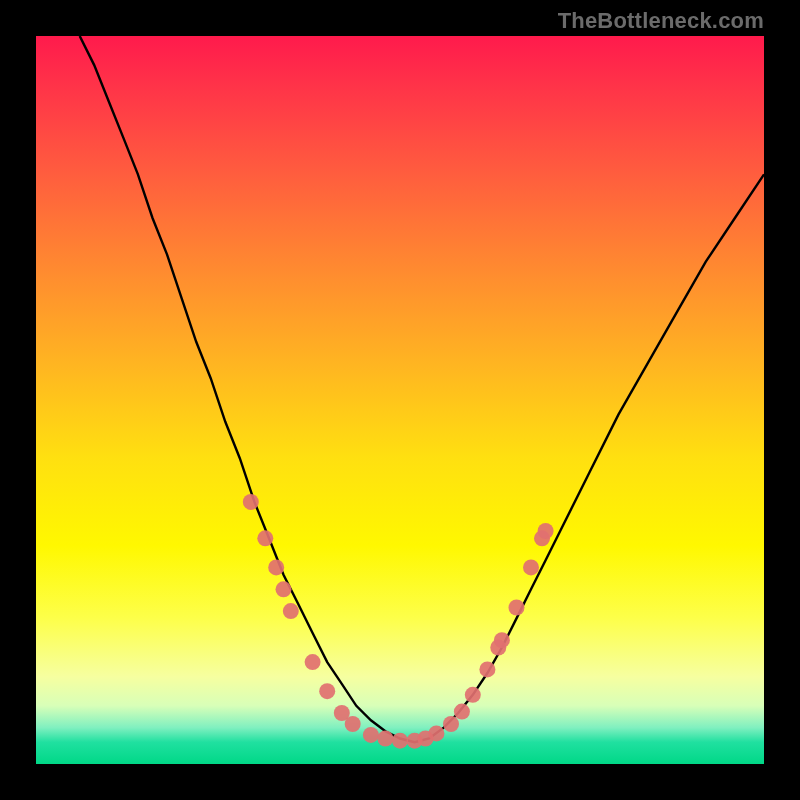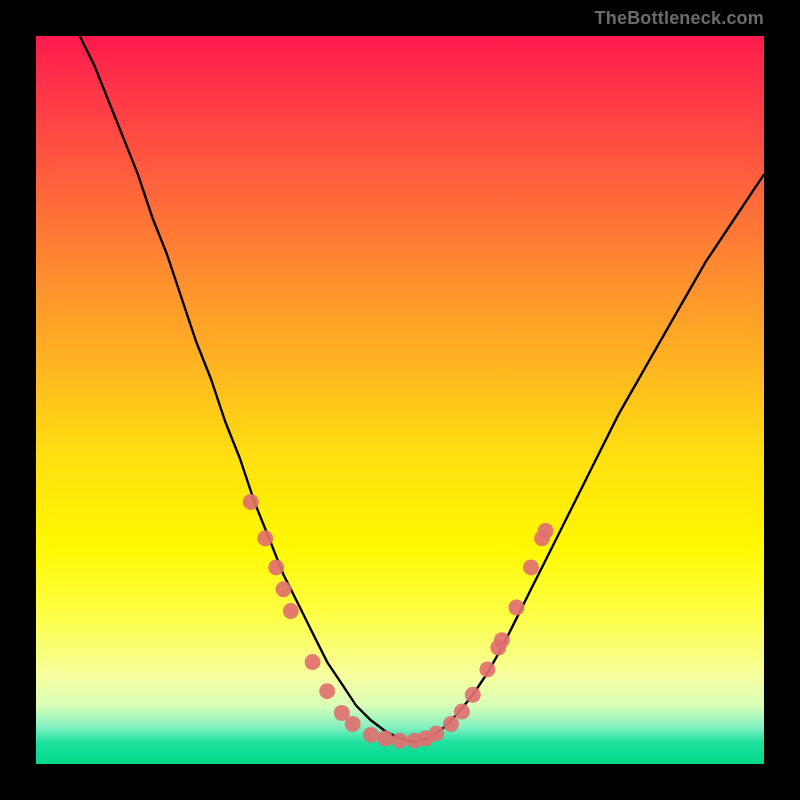--- a/index.html
+++ b/index.html
@@ -34,21 +34,21 @@
       #f6ffa0 88%,
       #d8ffb8 92%,
       #80f0c0 95%,
       #20e0a0 97%,
       #00d887 100%);
   }
   .watermark {
     position: absolute;
     right: 36px;
     top: 8px;
-    font-size: 18px;
+    font-size: 22px;
     font-weight: 600;
     color: #6b6b6b;
     letter-spacing: 0.2px;
   }
   .curve-svg {
     position: absolute;
     inset: 0;
     overflow: visible;
   }
 </style>

